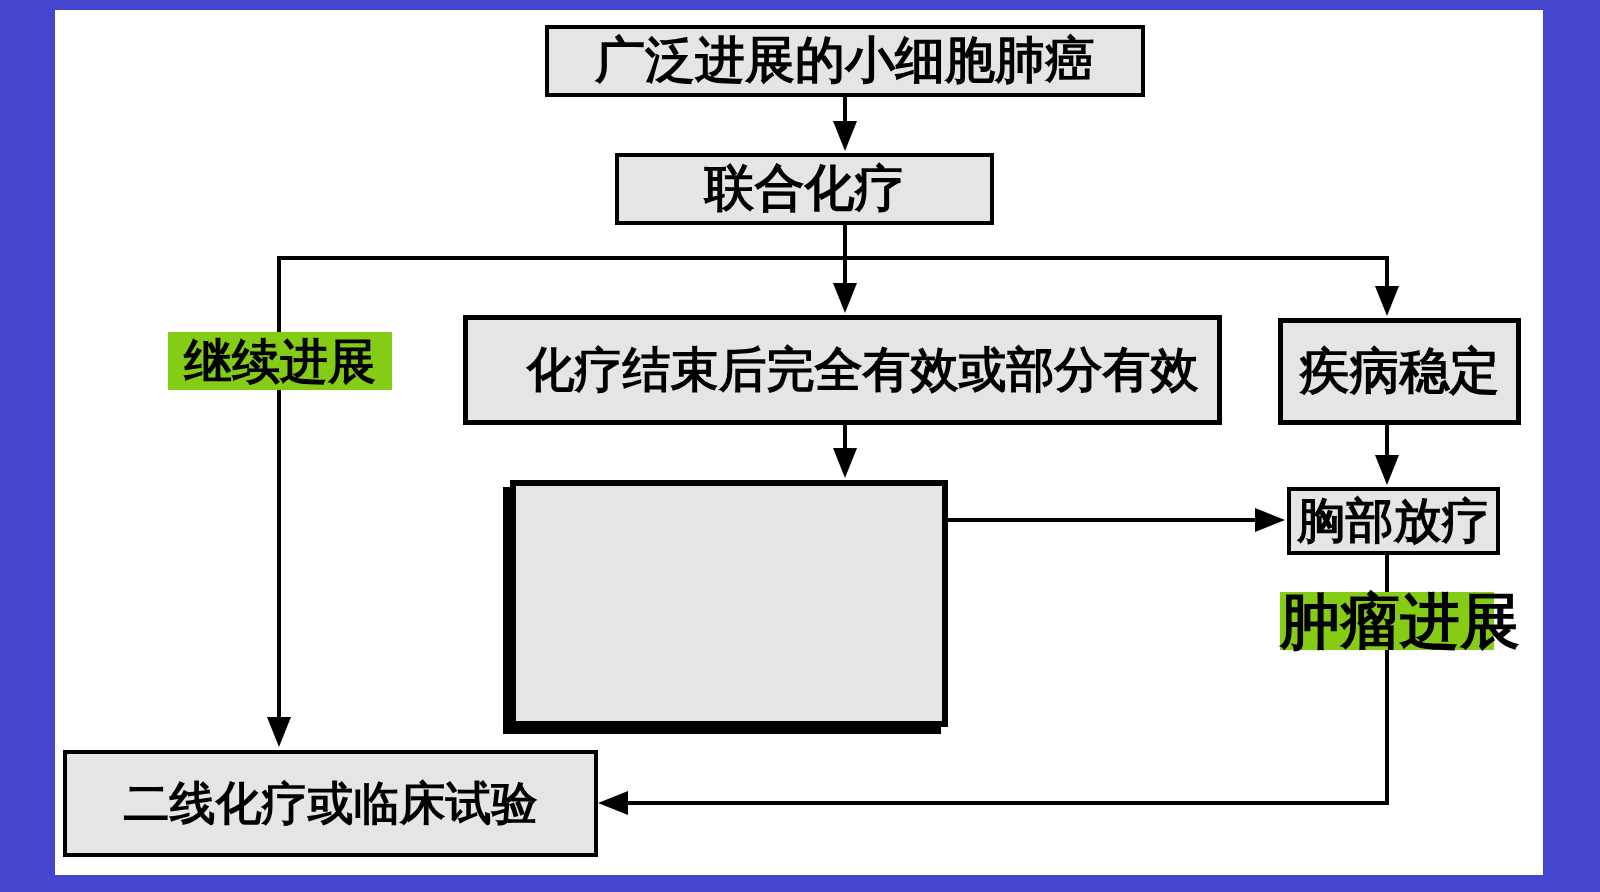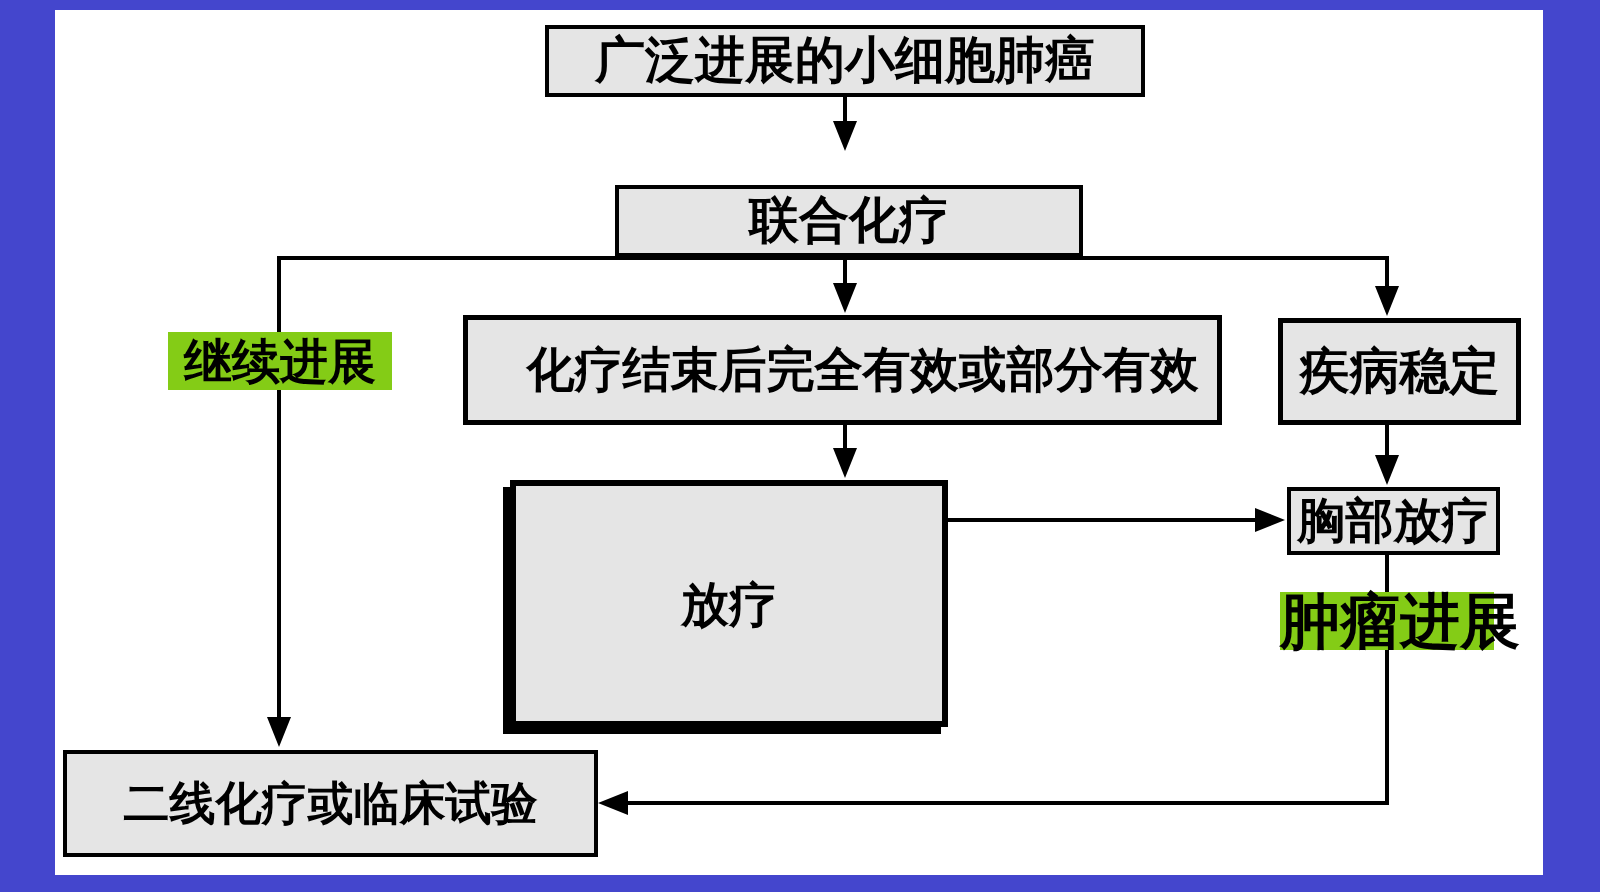--- a/index.html
+++ b/index.html
@@ -74,34 +74,33 @@
 <div class="arr left" style="left:598px; top:791px;"></div>
 
 <div class="floatlabel" style="left:168px; top:332px; width:224px; font-size:48px; line-height:58px;">继续进展</div>
 
 <div class="floatlabel" style="left:1280px; top:592px; width:214px; font-size:60px; line-height:58px;">肿瘤进展</div>
 
 <div class="node" style="left:545px; top:25px; width:600px; height:72px; font-size:50px;">
   <span>广泛进展的小细胞肺癌</span>
 </div>
 
-<div class="node" style="left:615px; top:153px; width:468px; height:72px; font-size:50px;margin-top:32px;">
+<div class="node" style="left:615px; top:153px; width:379px; height:72px; font-size:50px;">
   <span>联合化疗</span>
 </div>
 
 <div class="node" style="left:463px; top:315px; width:759px; height:110px; font-size:48px; border-width:5px;padding-left:40px;">
   <span>化疗结束后完全有效或部分有效</span>
 </div>
 
 <div class="node" style="left:1278px; top:318px; width:243px; height:107px; font-size:50px; border-width:5px;">
   <span>疾病稳定</span>
 </div>
 
 <div class="node" style="left:510px; top:480px; width:438px; height:247px; font-size:48px; border-width:6px; box-shadow:-7px 7px 0 #000; line-height:74px;">
-  <span>放疗</span>
 </div>
 
 <div class="node" style="left:1287px; top:487px; width:213px; height:68px; font-size:48px;">
   <span>胸部放疗</span>
 </div>
 
 <div class="node" style="left:63px; top:750px; width:535px; height:107px; font-size:46px;text-align:right;">
   <span>二线化疗或临床试验</span>
 </div>
 

